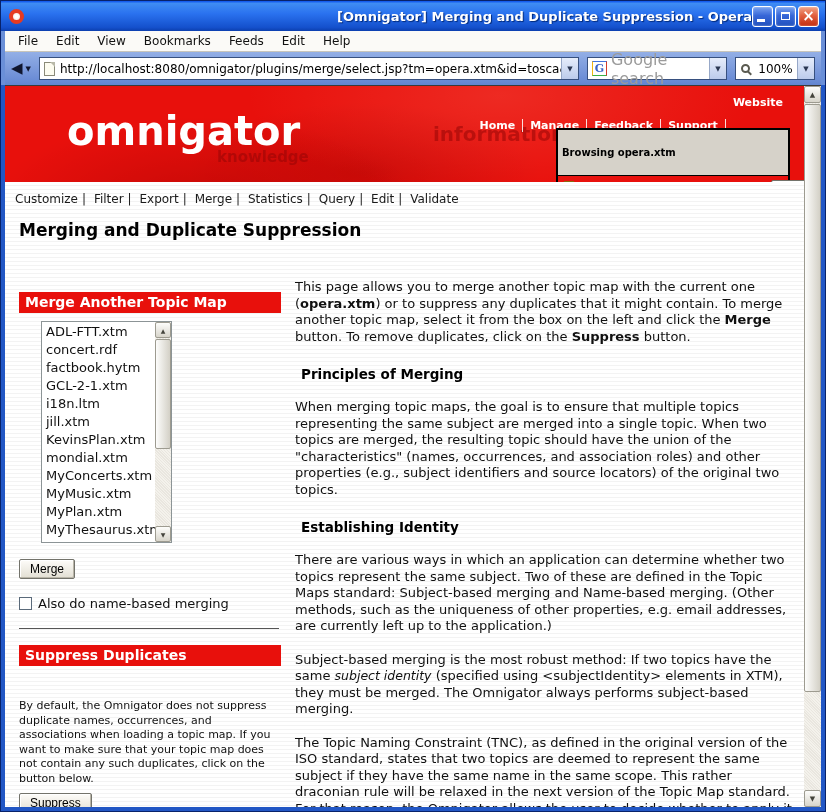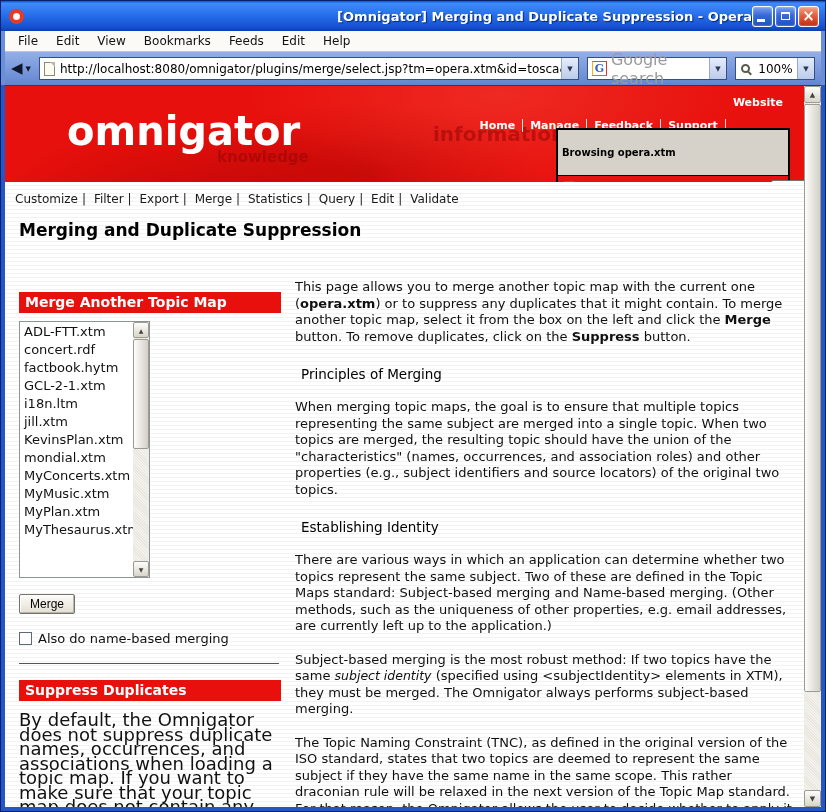--- a/index.html
+++ b/index.html
@@ -114,44 +114,44 @@
   .plugin-link { color:#1a1a1a; }
   .plugin-sep { color:#1a1a1a; padding:0 4px; }
   .page-h1 { position:absolute; top:134px; left:14px; font-size:17px; font-weight:bold; color:#000; }
 
   .cols { position:absolute; top:193px; left:14px; right:6px; display:flex; gap:14px; }
   .col-left { width:262px; flex:0 0 262px; padding-top:13px; }
   .col-right { flex:1; }
 
   .red-bar { background:#e8100c; color:#fff; font-weight:bold; font-size:14px; padding:2px 6px 3px; }
 
-  .listbox { margin-top:8px; width:131px; height:257px; background:#fff; border:1px solid #8c9496;
-    position:relative; overflow:hidden; }
+  .listbox { margin-top:8px; width:131px; height:222px; background:#fff; border:1px solid #8c9496;
+    position:relative; overflow:hidden;margin-left:22px; }
   .list-items { position:absolute; top:1px; left:1px; right:17px; }
   .list-item { font-size:13px; color:#111; line-height:18px; padding-left:3px; white-space:nowrap; }
   .lb-scroll { position:absolute; top:0; right:0; width:16px; bottom:0;
     background:repeating-linear-gradient(45deg,#f4f2ec 0 1px,#e9e6df 1px 2px); }
   .lb-btn { position:absolute; left:0; width:16px; height:16px;
     background:linear-gradient(180deg,#fdfdfb,#d8d5cb); border:1px solid #9d9b90; border-radius:2px;
     display:flex; align-items:center; justify-content:center; font-size:6px; color:#44443c; }
   .lb-up{ top:0; } .lb-down { bottom:0; }
   .lb-thumb { position:absolute; left:0; width:16px; top:17px; height:110px;
     background:linear-gradient(90deg,#fdfdfc,#d3d0c6); border:1px solid #9d9b90; border-radius:2px; }
 
   .merge-btn { margin-top:16px; }
   .check-row { margin-top:17px; display:flex; align-items:center; }
   .checkbox { width:13px; height:13px; background:#fff; border:1px solid #5a6a7a; margin-right:6px; flex:0 0 auto; }
   .check-label { font-size:13px; color:#111; }
   .divider { margin-top:17px; border:none; border-top:1px solid #555; width:260px; }
   .suppress-bar { margin-top:16px; }
-  .side-para { margin-top:12px; font-size:18px; line-height:14.5px; color:#111; width:258px; }
+  .side-para { margin-top:33px; font-size:11px; line-height:14.5px; color:#111; width:258px; }
   .suppress-btn { margin-top:7px; }
 
   .col-right p { font-size:13px; line-height:16.5px; color:#101010; margin-bottom:17px; }
-  .col-right h3 { font-size:13.5px; font-weight:normal; color:#000; margin:21px 0 17px 6px; }
+  .col-right h3 { font-size:13.5px; font-weight:bold; color:#000; margin:21px 0 17px 6px; }
   .kbd { font-weight:bold; font-family:"DejaVu Sans","Liberation Sans",sans-serif; }
   .ital { font-style:italic; font-size:12.5px; }
 </style>
 </head>
 <body>
 
 <div id="win">
 
   <div class="titlebar">
     <span class="opera-icon"></span>

